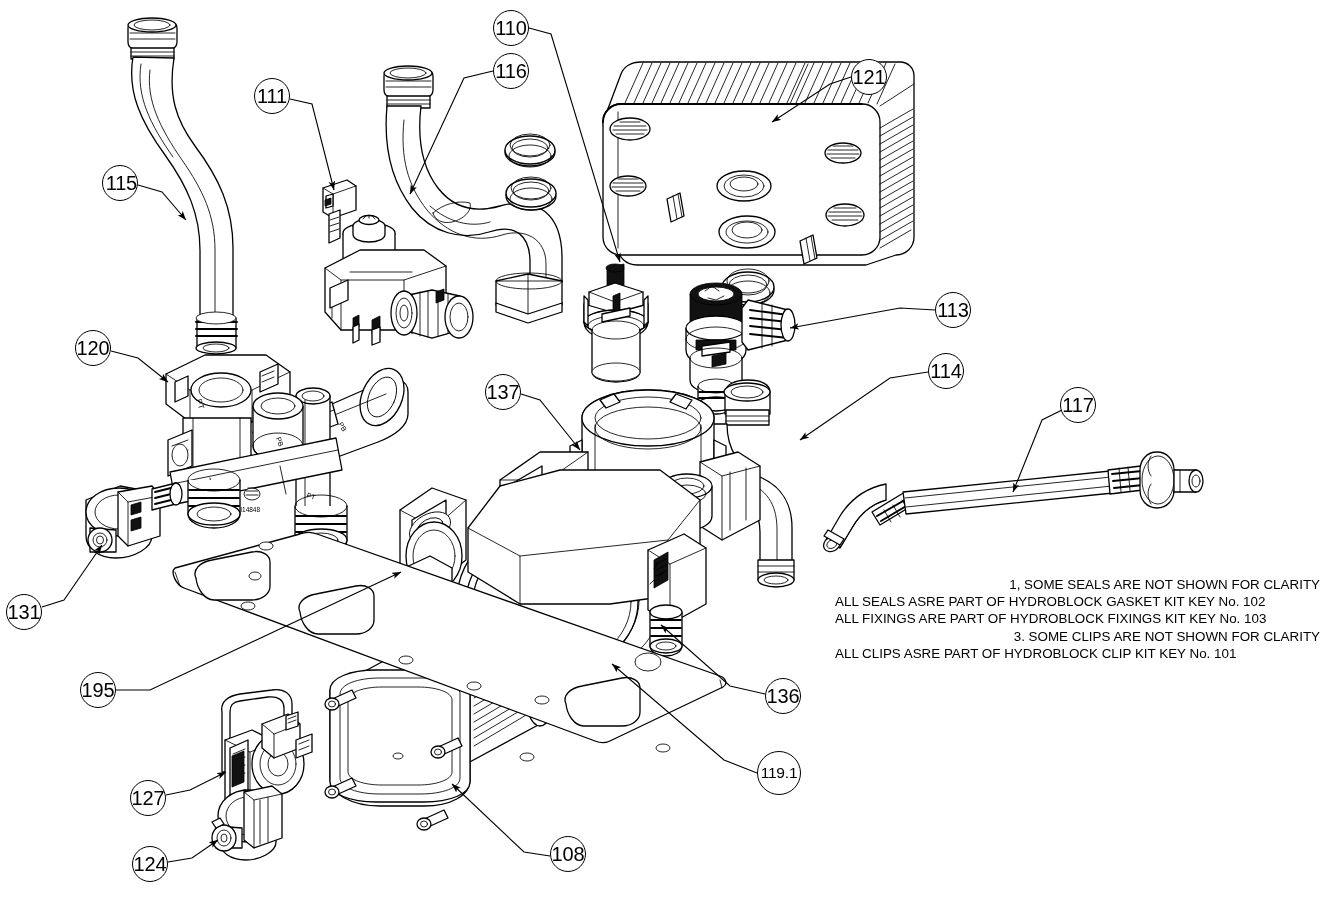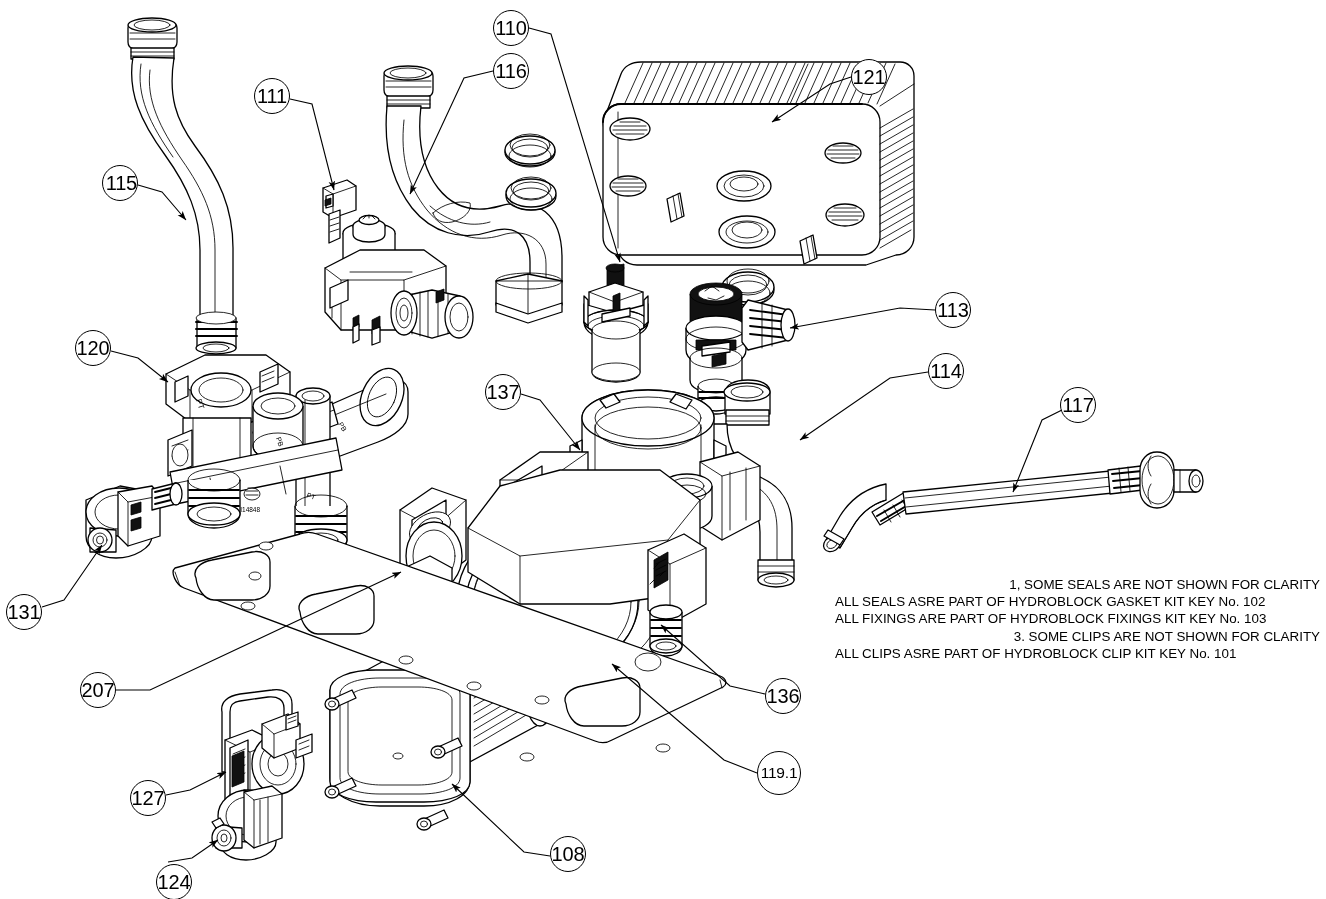--- a/index.html
+++ b/index.html
@@ -744,35 +744,35 @@
       <div class="balloon" style="left: 485px; top: 374px;">
         <span>137</span>
       </div>
       <div class="balloon" style="left: 1060px; top: 387px;">
         <span>117</span>
       </div>
       <div class="balloon" style="left: 6px; top: 594px;">
         <span>131</span>
       </div>
       <div class="balloon" style="left: 80px; top: 672px;">
-        <span>207</span>
+        <span>195</span>
       </div>
       <div class="balloon" style="left: 765px; top: 678px;">
         <span>136</span>
       </div>
       <div class="balloon wide" style="left: 757px; top: 751px;">
         <span>119.1</span>
       </div>
       <div class="balloon" style="left: 130px; top: 780px;">
         <span>127</span>
       </div>
       <div class="balloon" style="left: 550px; top: 836px; align-items: center;">
         <span>108</span>
       </div>
-      <div class="balloon" style="left: 132px; top: 864px; margin-left: 24px;">
+      <div class="balloon" style="left: 132px; top: 846px;">
         <span>124</span>
       </div>
     </div>
 
   <div id="notes">
     <div id="notes-list">
         <p class="note-line">1, SOME SEALS ARE NOT SHOWN FOR CLARITY</p>
         <p class="note-sub">ALL SEALS ASRE PART OF HYDROBLOCK GASKET KIT KEY No. 102</p>
         <p class="note-sub">ALL FIXINGS ARE PART OF HYDROBLOCK FIXINGS KIT KEY No. 103</p>
         <p class="note-line">3. SOME CLIPS ARE NOT SHOWN FOR CLARITY</p>

